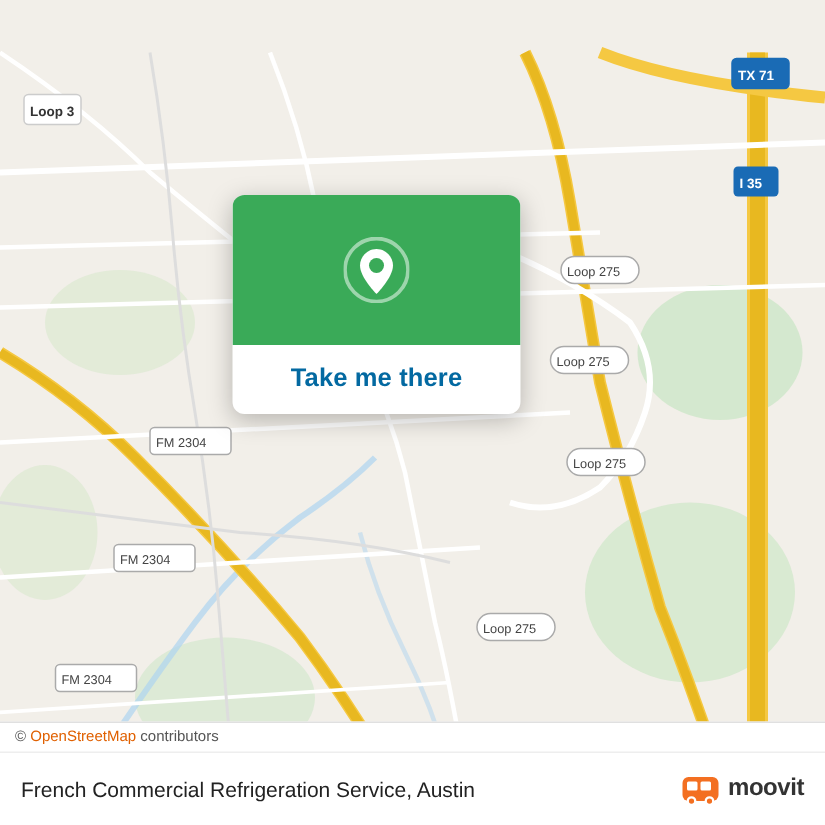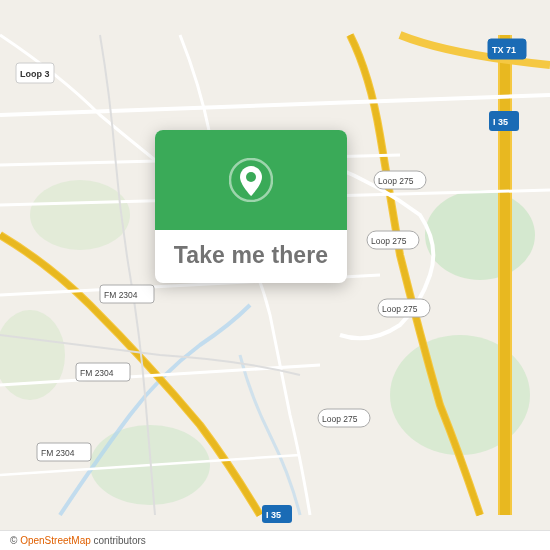--- a/index.html
+++ b/index.html
@@ -52,23 +52,23 @@
       width: 44px;
       height: 44px;
     }
 
     .popup-card-bottom {
       padding: 12px 16px 14px;
       text-align: center;
     }
 
     .take-me-there {
-      font-size: 23px;
+      font-size: 17px;
       font-weight: 600;
-      color: #737373;
+      color: #0369a1;
       letter-spacing: 0.1px;
     }
 
     
     .bottom-bar {
       position: absolute;
       bottom: 0;
       left: 0;
       width: 100%;
       background: white;
@@ -211,14 +211,28 @@
     <div class="popup-card-bottom">
       <span class="take-me-there">Take me there</span>
     </div>
 
   </div>
 
   <div class="bottom-bar">
     <div class="copyright-bar">
       <span>© </span><a href="#">OpenStreetMap</a><span> contributors</span>
     </div>
+    <div class="location-bar">
+      <span class="location-text">French Commercial Refrigeration Service, Austin</span>
+      <div class="moovit-logo">
+
+        <svg class="moovit-icon" viewBox="0 0 28 28">
+          <rect x="2" y="6" width="24" height="16" rx="4" fill="#f36f21"></rect>
+          <rect x="5" y="9" width="7" height="6" rx="1" fill="white"></rect>
+          <rect x="14" y="9" width="7" height="6" rx="1" fill="white"></rect>
+          <circle cx="8" cy="22" r="2.5" fill="#f36f21" stroke="white" stroke-width="1.5"></circle>
+          <circle cx="20" cy="22" r="2.5" fill="#f36f21" stroke="white" stroke-width="1.5"></circle>
+        </svg>
+        <span class="moovit-text">moovit</span>
+      </div>
+    </div>
   </div>
 </div>
 
 </body></html>

